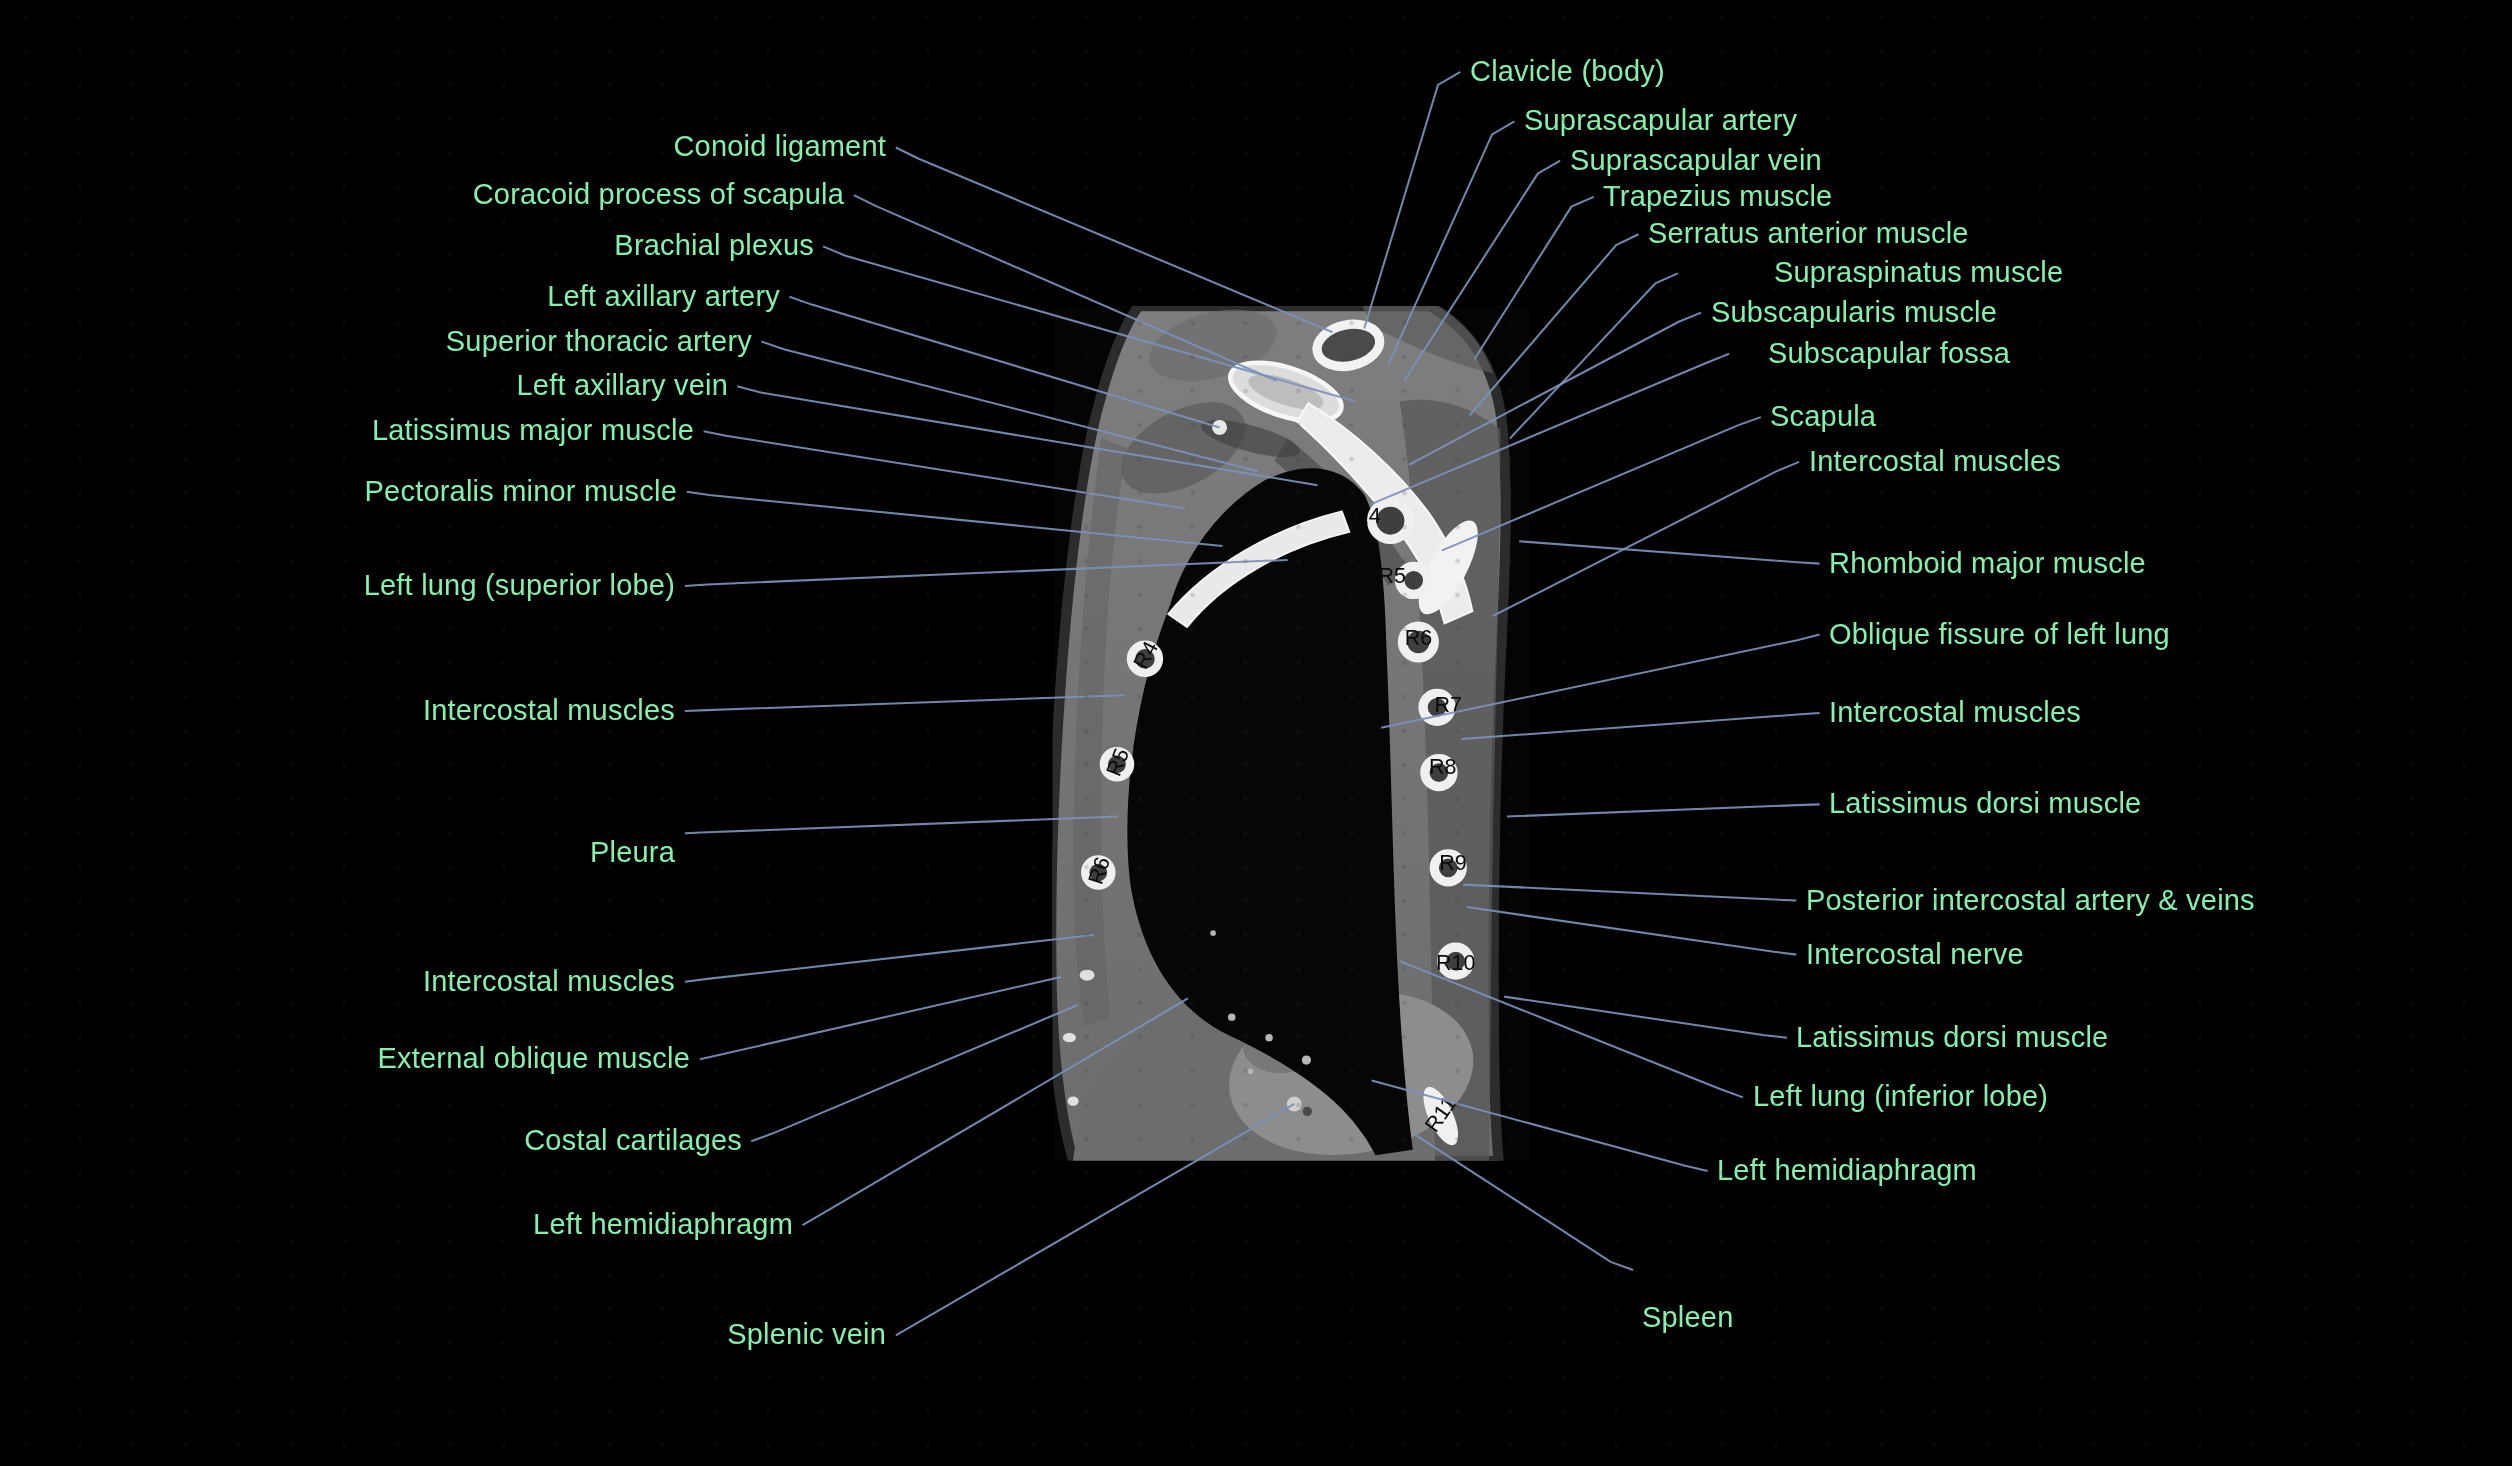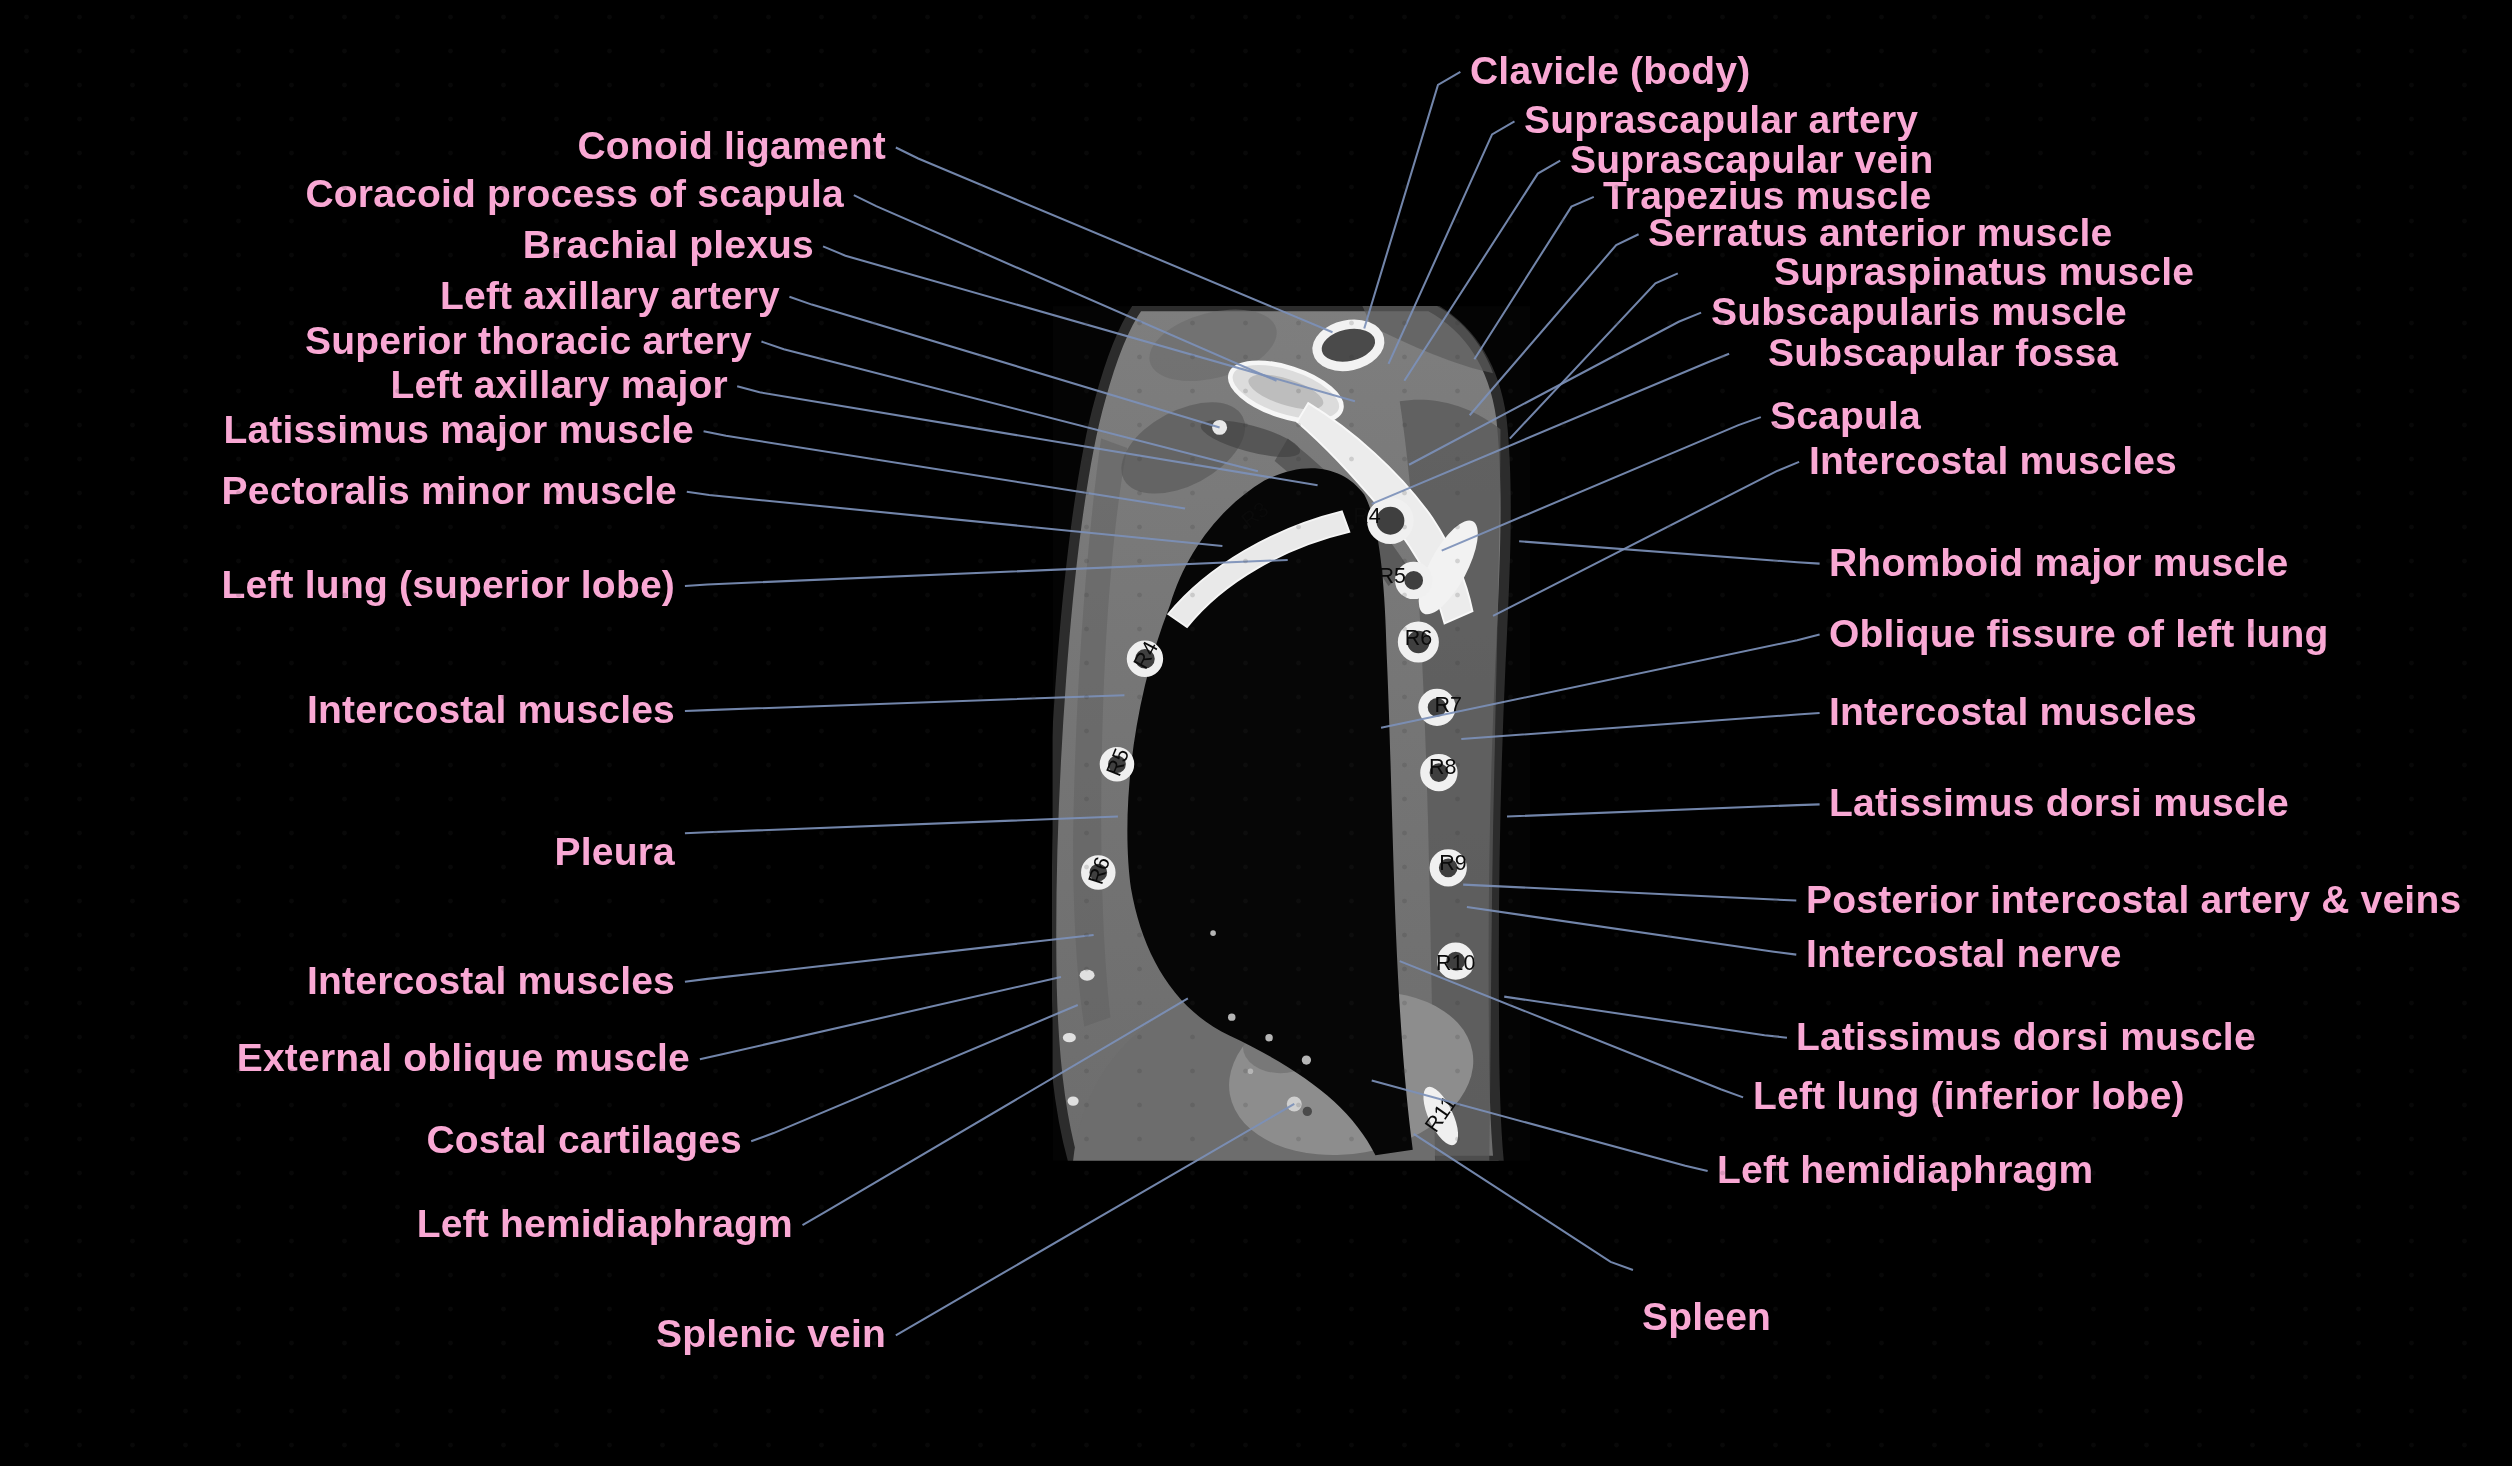--- a/index.html
+++ b/index.html
@@ -2,22 +2,22 @@
 <html style="font-size:15px"><head>
 <meta charset="utf-8">
 <style>
   html,body{margin:0;padding:0;background:#000;}
   .stage{position:relative;width:2512px;height:1466px;background:#000;overflow:hidden;
          font-family:"Liberation Sans",sans-serif;}
   .noise{position:absolute;inset:0;pointer-events:none;opacity:.30;
          background-image:radial-gradient(circle,rgba(48,48,48,.55) 1.9px,transparent 2.8px);
          background-size:53px 34px;}
   svg.layer{position:absolute;left:0;top:0;}
-  .lbl{position:absolute;color:#f9a8d4;font-size:39px;line-height:32px;white-space:nowrap;
-       transform:translateY(-54%);letter-spacing:0.2px;font-weight:bold;}
+  .lbl{position:absolute;color:#86efac;font-size:29px;line-height:32px;white-space:nowrap;
+       transform:translateY(-54%);letter-spacing:0.2px;}
   .lbl.right-col{text-align:left;}
   .lbl.left-col{text-align:right;}
 </style>
 </head>
 <body>
 
 <div class="stage">
 
   <svg class="layer" width="2512" height="1466" viewBox="0 0 2692 1571">
     <defs>
@@ -143,21 +143,21 @@
       <polyline points="1830,1255 1806,1249.18 1470,1158" fill="none" stroke="#7c90b8" stroke-width="2.2" opacity="0.92"></polyline>
       <polyline points="1750,1361 1726,1352.24 1515,1215" fill="none" stroke="#7c90b8" stroke-width="2.2" opacity="0.92"></polyline>
     </svg>
 
   <div id="labels">
       <div class="lbl left-col" style="right: 1626px; top: 147px;">Conoid ligament</div>
       <div class="lbl left-col" style="right: 1668px; top: 195px;">Coracoid process of scapula</div>
       <div class="lbl left-col" style="right: 1698px; top: 246px;">Brachial plexus</div>
       <div class="lbl left-col" style="right: 1732px; top: 297px;">Left axillary artery</div>
       <div class="lbl left-col" style="right: 1760px; top: 342px;">Superior thoracic artery</div>
-      <div class="lbl left-col" style="right: 1784px; top: 386px;">Left axillary major</div>
+      <div class="lbl left-col" style="right: 1784px; top: 386px;">Left axillary vein</div>
       <div class="lbl left-col" style="right: 1818px; top: 431px;">Latissimus major muscle</div>
       <div class="lbl left-col" style="right: 1835px; top: 492px;">Pectoralis minor muscle</div>
       <div class="lbl left-col" style="right: 1837px; top: 586px;">Left lung (superior lobe)</div>
       <div class="lbl left-col" style="right: 1837px; top: 711px;">Intercostal muscles</div>
       <div class="lbl left-col" style="right: 1837px; top: 853px;">Pleura</div>
       <div class="lbl left-col" style="right: 1837px; top: 982px;">Intercostal muscles</div>
       <div class="lbl left-col" style="right: 1822px; top: 1059px;">External oblique muscle</div>
       <div class="lbl left-col" style="right: 1770px; top: 1141px;">Costal cartilages</div>
       <div class="lbl left-col" style="right: 1719px; top: 1225px;">Left hemidiaphragm</div>
       <div class="lbl left-col" style="right: 1626px; top: 1335px;">Splenic vein</div>

